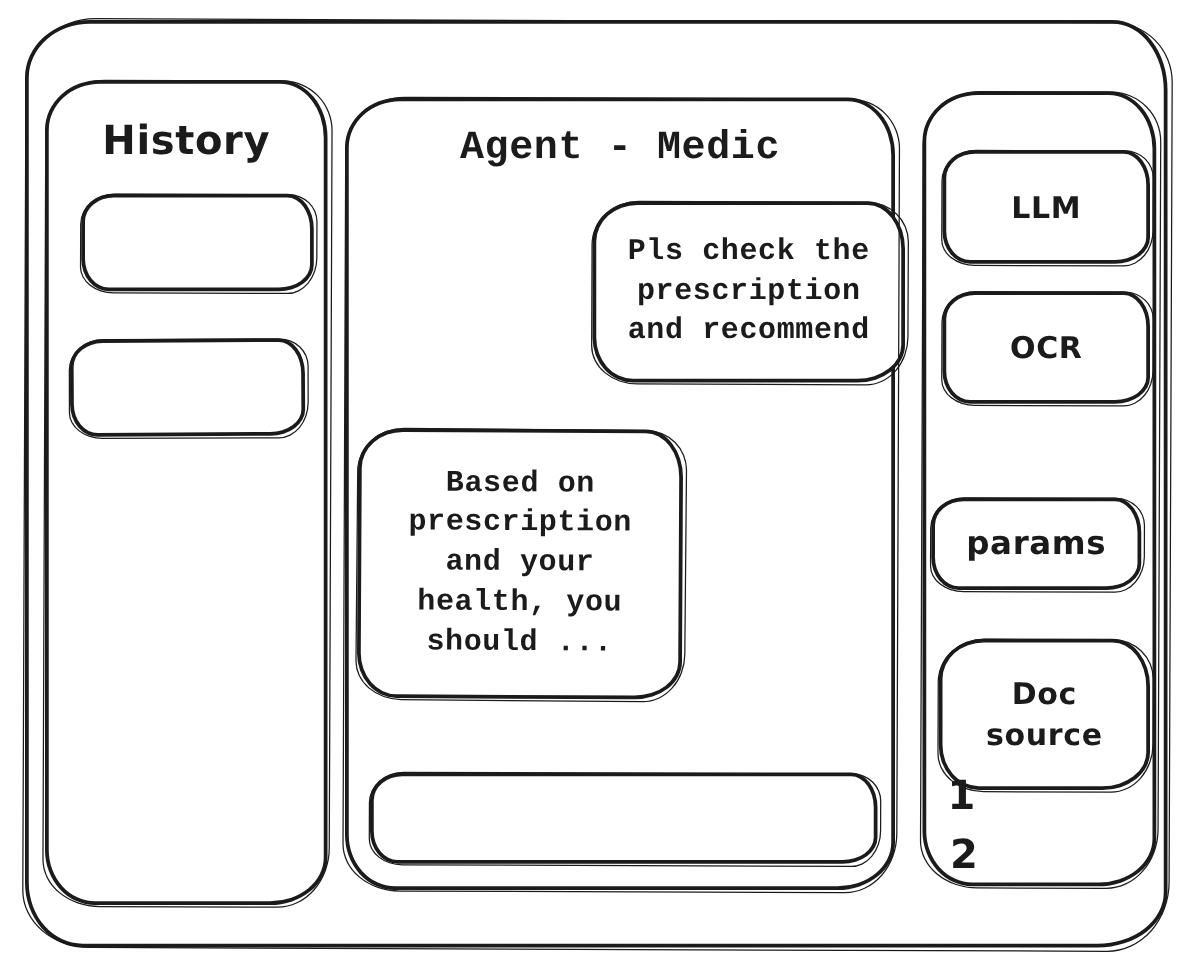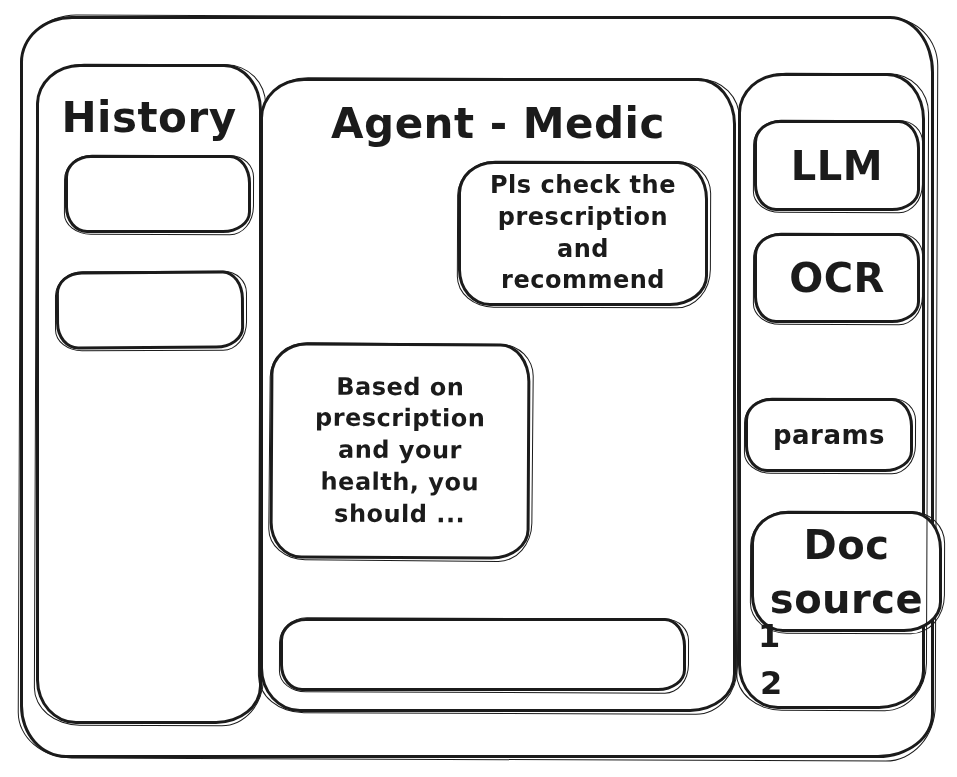--- a/index.html
+++ b/index.html
@@ -31,26 +31,26 @@
   .rad-xl          { border-radius:52px 44px 56px 46px / 46px 56px 44px 52px; }
   .rad-xl::after   { border-radius:56px 48px 50px 54px / 52px 48px 56px 46px; }
   .rad-lg          { border-radius:44px 38px 46px 40px / 40px 46px 38px 44px; }
   .rad-lg::after   { border-radius:48px 40px 42px 46px / 44px 40px 48px 38px; }
   .rad-md          { border-radius:36px 30px 38px 32px / 32px 38px 30px 36px; }
   .rad-md::after   { border-radius:38px 33px 34px 37px / 35px 32px 39px 31px; }
   .rad-sm          { border-radius:26px 21px 28px 22px / 22px 28px 21px 26px; }
   .rad-sm::after   { border-radius:28px 23px 24px 27px / 25px 22px 29px 21px; }
 
   .hand  { font-weight:700; letter-spacing:.5px; }
-  .title { position:absolute; left:0; right:0; text-align:center; font-size:42px; }
+  .title { position:absolute; left:0; right:0; text-align:center; font-size:32px; }
 
   .center-txt { display:flex; align-items:center; justify-content:center; text-align:center; }
   .bubble { font-size:24px; line-height:1.32; }
 
-  .btn { cursor:pointer; font-size:40px; }
+  .btn { cursor:pointer; font-size:24px; }
 
   .ghost-input {
     position:absolute; inset:6px 14px; width:calc(100% - 28px);
     border:none; outline:none; background:transparent;
     font:inherit; color:var(--ink); font-size:24px;
   }
   .doc-num { position:absolute; font-size:32px; line-height:1; cursor:pointer; }
 </style>
 </head>
 <body>
@@ -62,21 +62,21 @@
 
   <div class="sk rad-sm center-txt bubble hand" style="left:26px; top:88px; width:186px; height:78px;">
     <span></span>
   </div>
 
   <div class="sk rad-sm center-txt bubble hand tilt-l" style="left:17px; top:204px; width:188px; height:78px;">
     <span></span>
   </div>
 </div>
 
-<div class="sk rad-lg" style="left:260px; top:78px; width:476px; height:634px;">
+<div class="sk rad-lg" style="left:276px; top:78px; width:440px; height:634px;font-family:Liberation Mono, monospace;">
   <div class="title hand" style="top:18px;">Agent - Medic</div>
 
   <div class="sk rad-md center-txt bubble hand" style="left:177px; top:80px; width:250px; height:145px; padding:6px 12px;margin-left:18px;">
     <span>Pls check the prescription and recommend</span>
   </div>
 
   <div class="sk rad-md center-txt bubble hand tilt-r" style="left:7px; top:262px; width:260px; height:216px; padding:6px 28px;">
     <span>Based on prescription and your health, you should ...</span>
   </div>
 
@@ -92,19 +92,19 @@
   </div>
 
   <div class="sk rad-sm center-txt hand btn" style="left:13px; top:157px; width:166px; height:90px;">
     <span>OCR</span>
   </div>
 
   <div class="sk rad-sm center-txt hand btn" style="left:4px; top:322px; width:168px; height:74px; font-size:26px;">
     <span>params</span>
   </div>
 
-  <div class="sk rad-md center-txt hand btn" style="left:10px; top:435px; width:191px; height:121px; padding:4px 12px; line-height:1.35;">
+  <div class="sk rad-md center-txt hand btn" style="left:10px; top:435px; width:169px; height:121px; padding:4px 12px; line-height:1.35;">
     <span>Doc source</span>
   </div>
 
   <div class="doc-num hand" style="left:17px; top:544px;">1</div>
   <div class="doc-num hand" style="left:19px; top:591px;">2</div>
 </div>
 
 </body></html>

